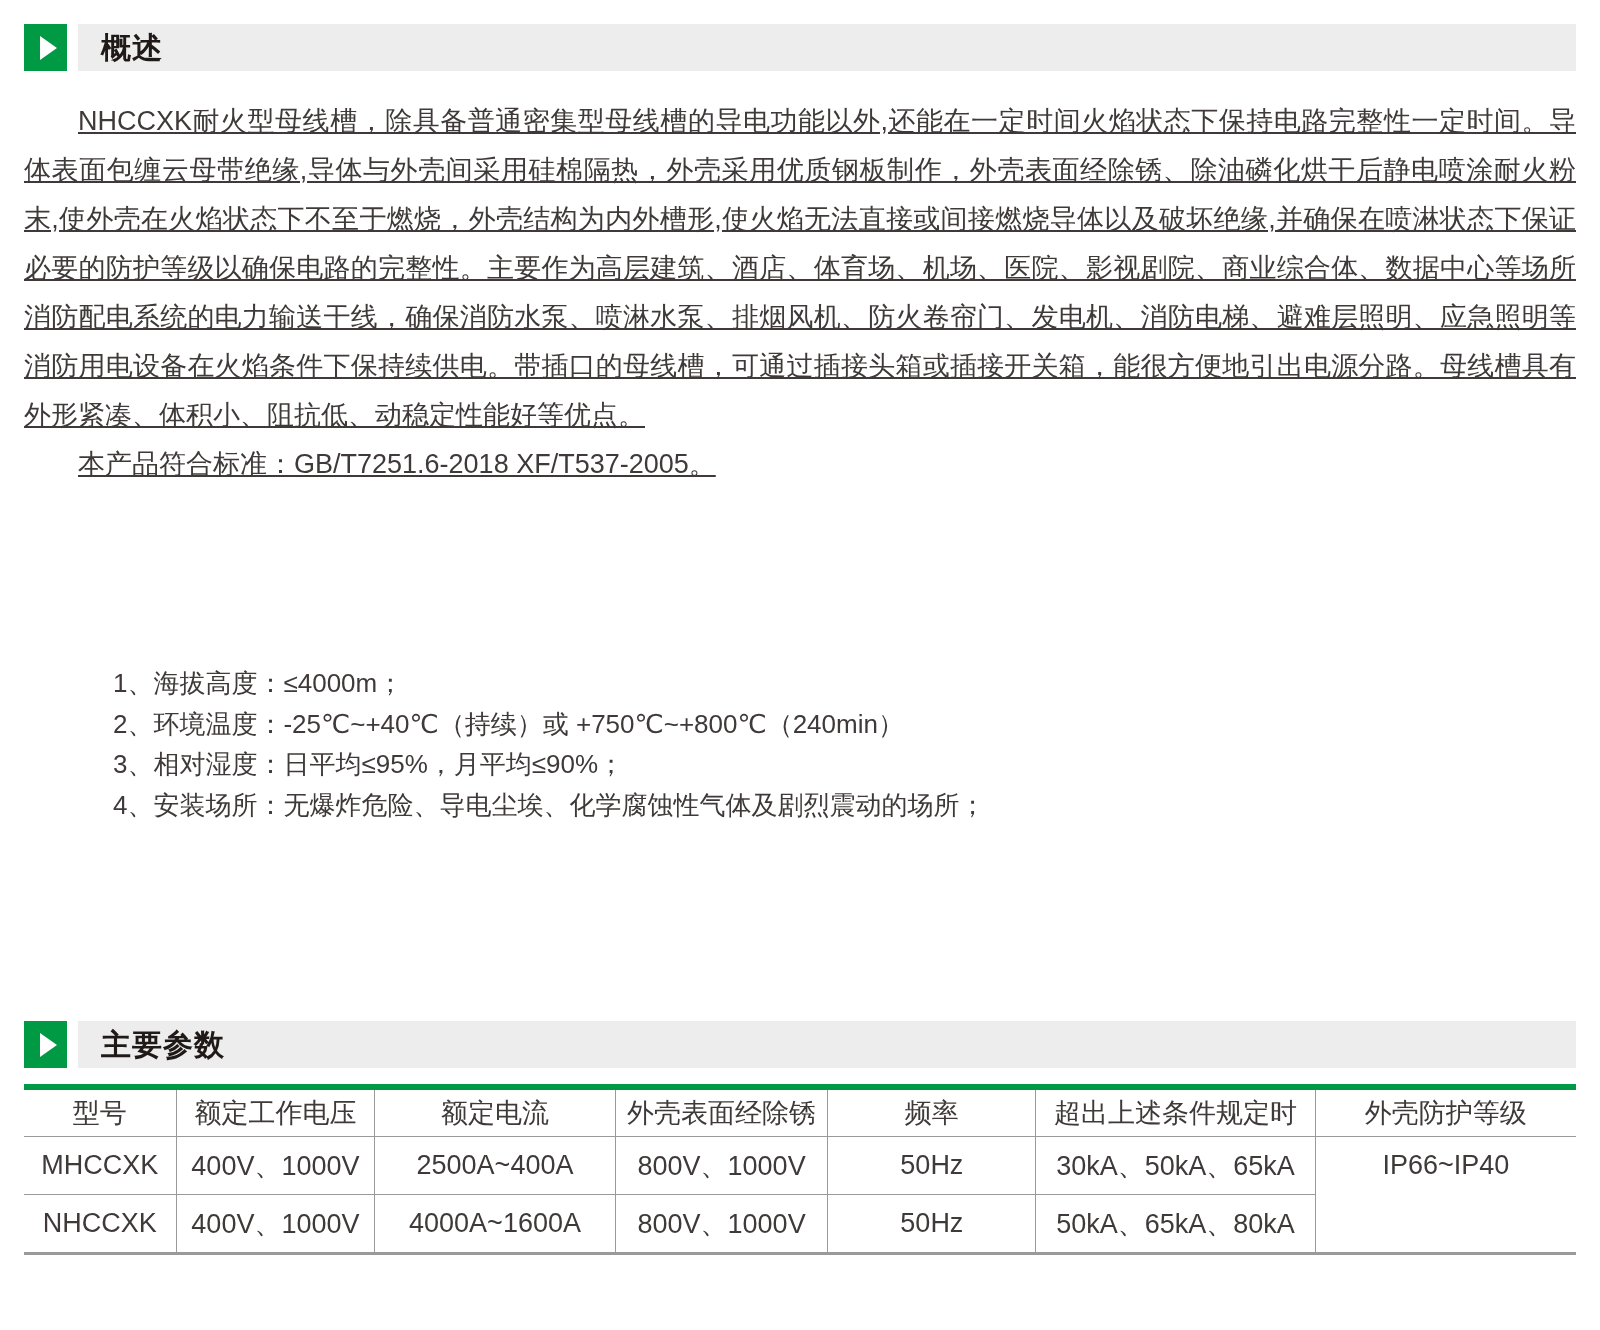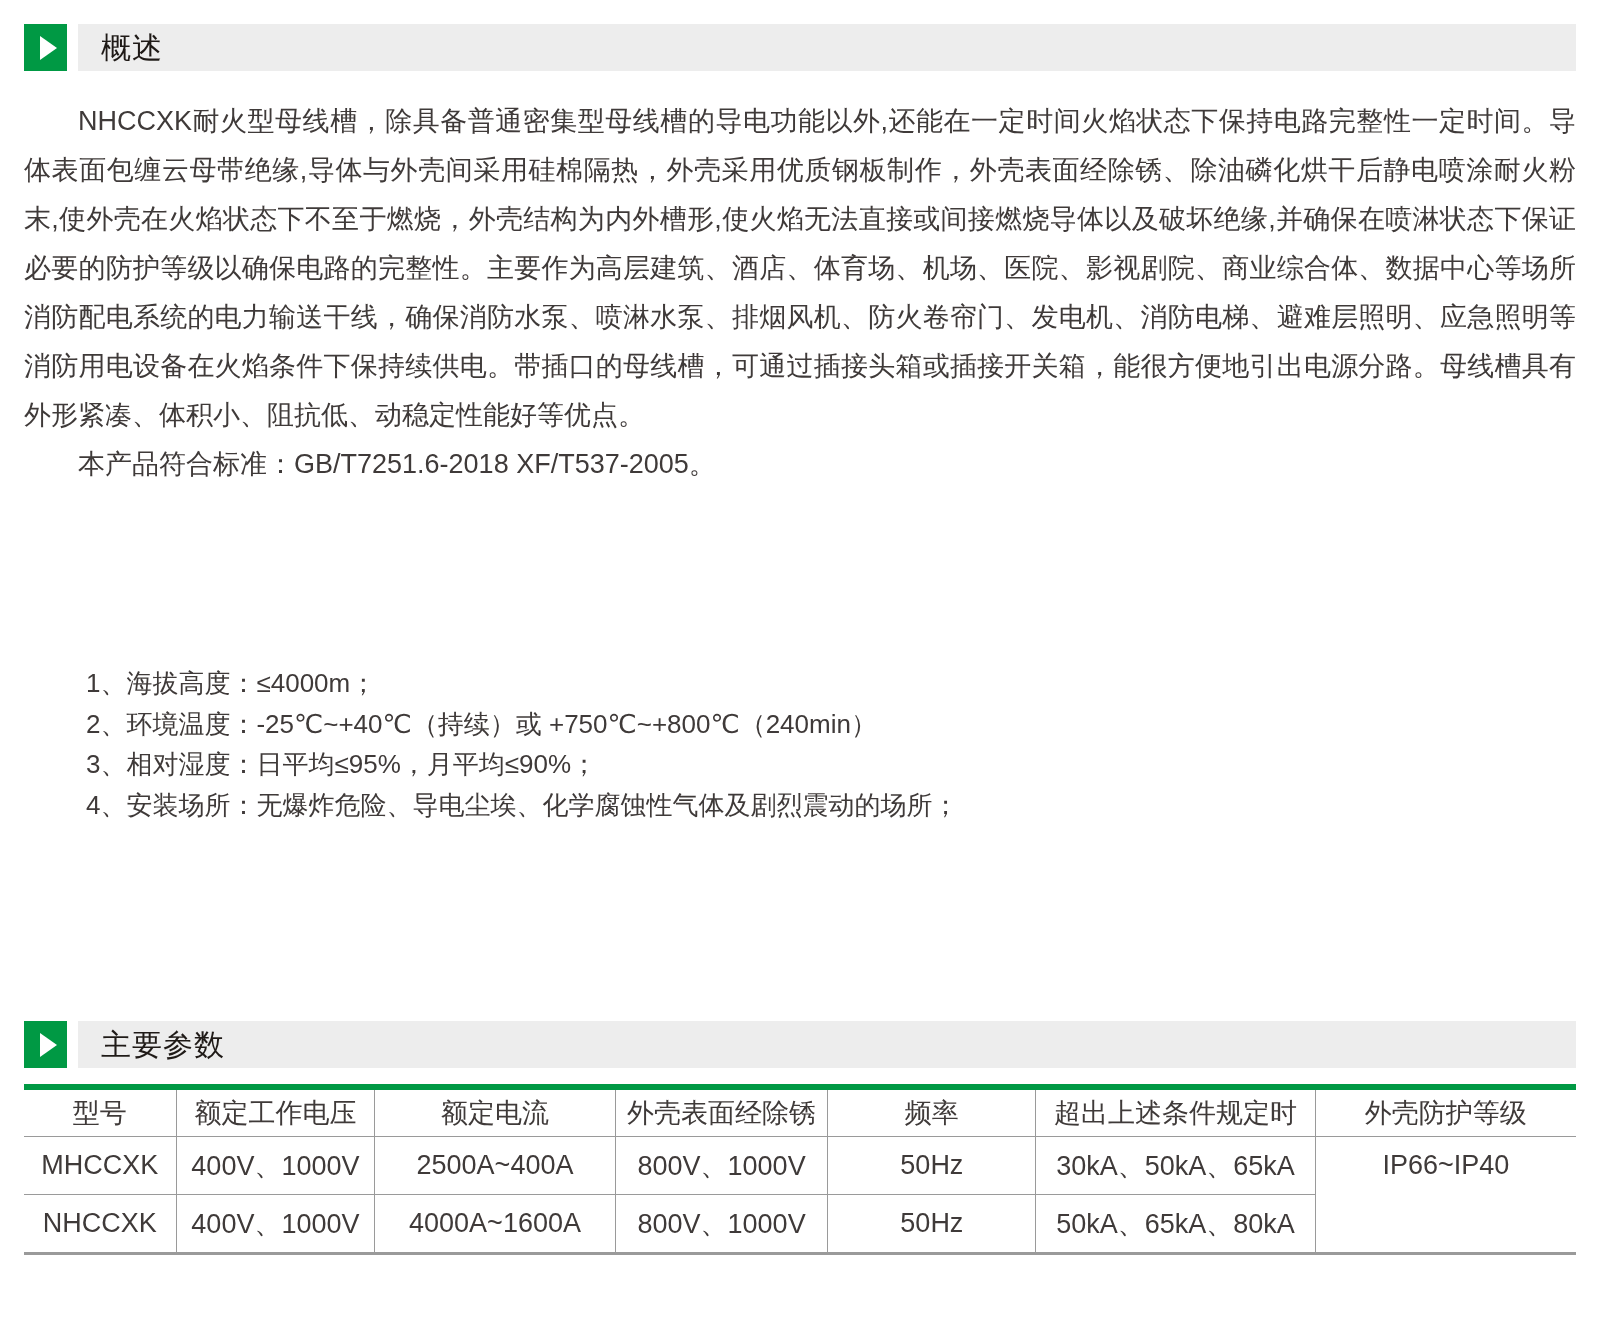--- a/index.html
+++ b/index.html
@@ -19,29 +19,29 @@
     margin-right:11px;
   }
   .tri {
     width:0; height:0; margin-left:5px;
     border-left:17px solid #ffffff;
     border-top:12px solid transparent;
     border-bottom:12px solid transparent;
   }
   .title-bar { flex:1; background:#ededed; display:flex; align-items:center; padding-left:23px; }
   .title-bar .sec-title {
-    font-size:30px; font-weight:normal; color:#1f1a17; letter-spacing:1px; line-height:1;text-align:right;
+    font-size:30px; font-weight:bold; color:#1f1a17; letter-spacing:1px; line-height:1;text-align:right;
   }
 
   
-  .overview-text { margin:26px 24px 0 24px; font-size:27px; line-height:49px; text-align:justify; }
+  .overview-text { margin:26px 24px 0 24px; font-size:27px; line-height:49px; text-align:justify;text-decoration:underline; }
   .overview-text p { margin:0; text-indent:2em; }
 
   
-  .env-list { margin:16px 24px 0 86px; font-size:26px; line-height:40.5px; }
+  .env-list { margin:16px 24px 0 113px; font-size:26px; line-height:40.5px; }
   .env-list div { white-space:nowrap; }
 
   
   .gap-1 { height:158px; }
   .gap-2 { height:196px; }
 
   
   .param-table-wrap {
     margin:16px 24px 0 24px;
     border-top:6px solid #009944;

